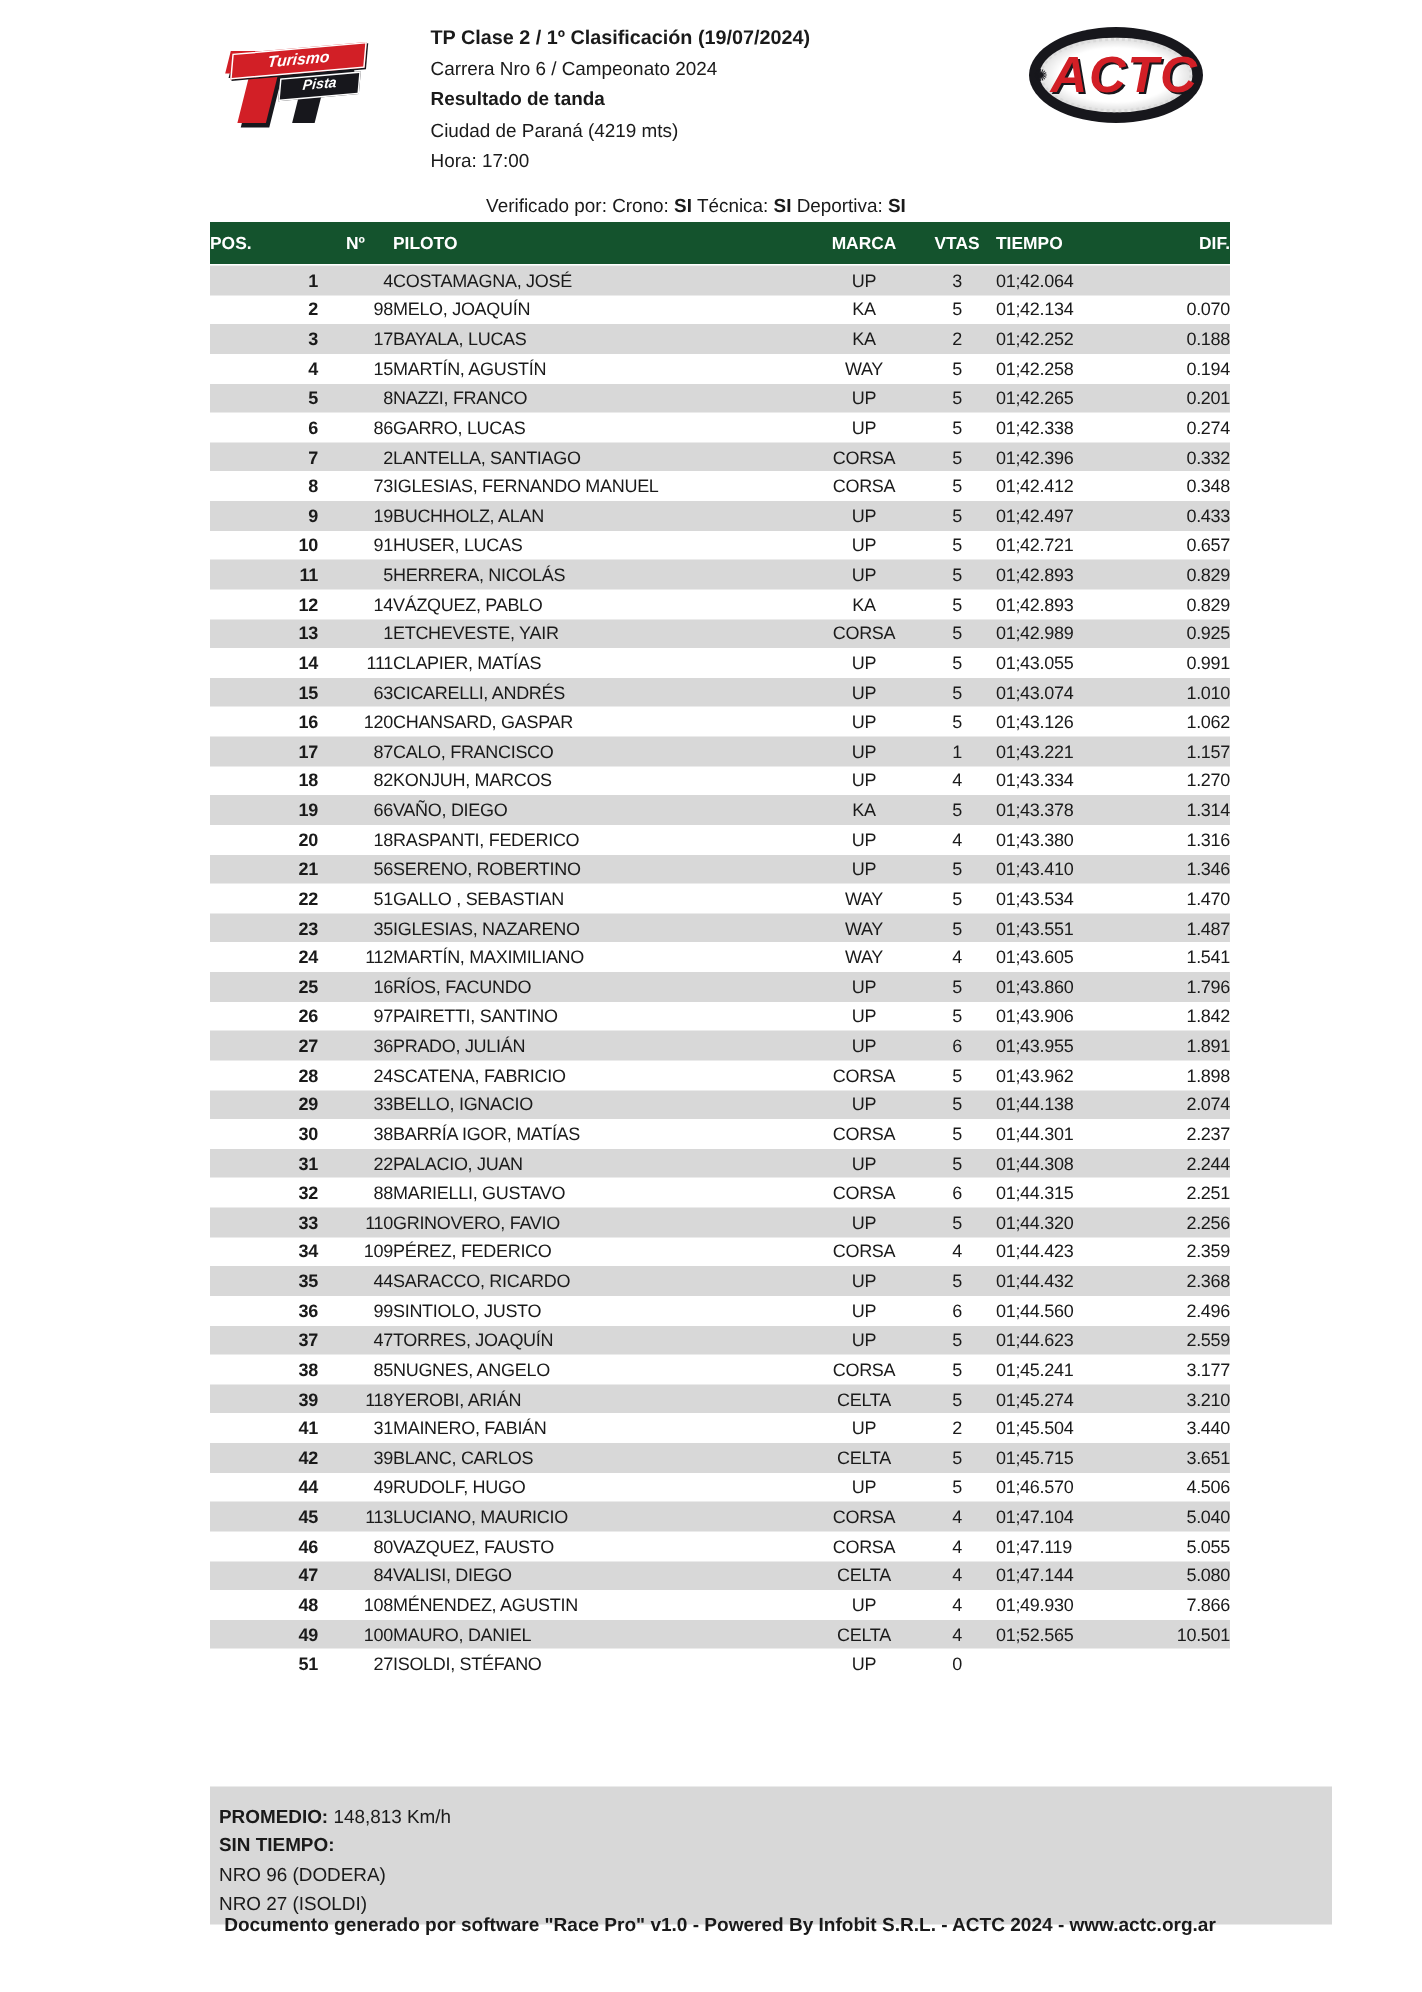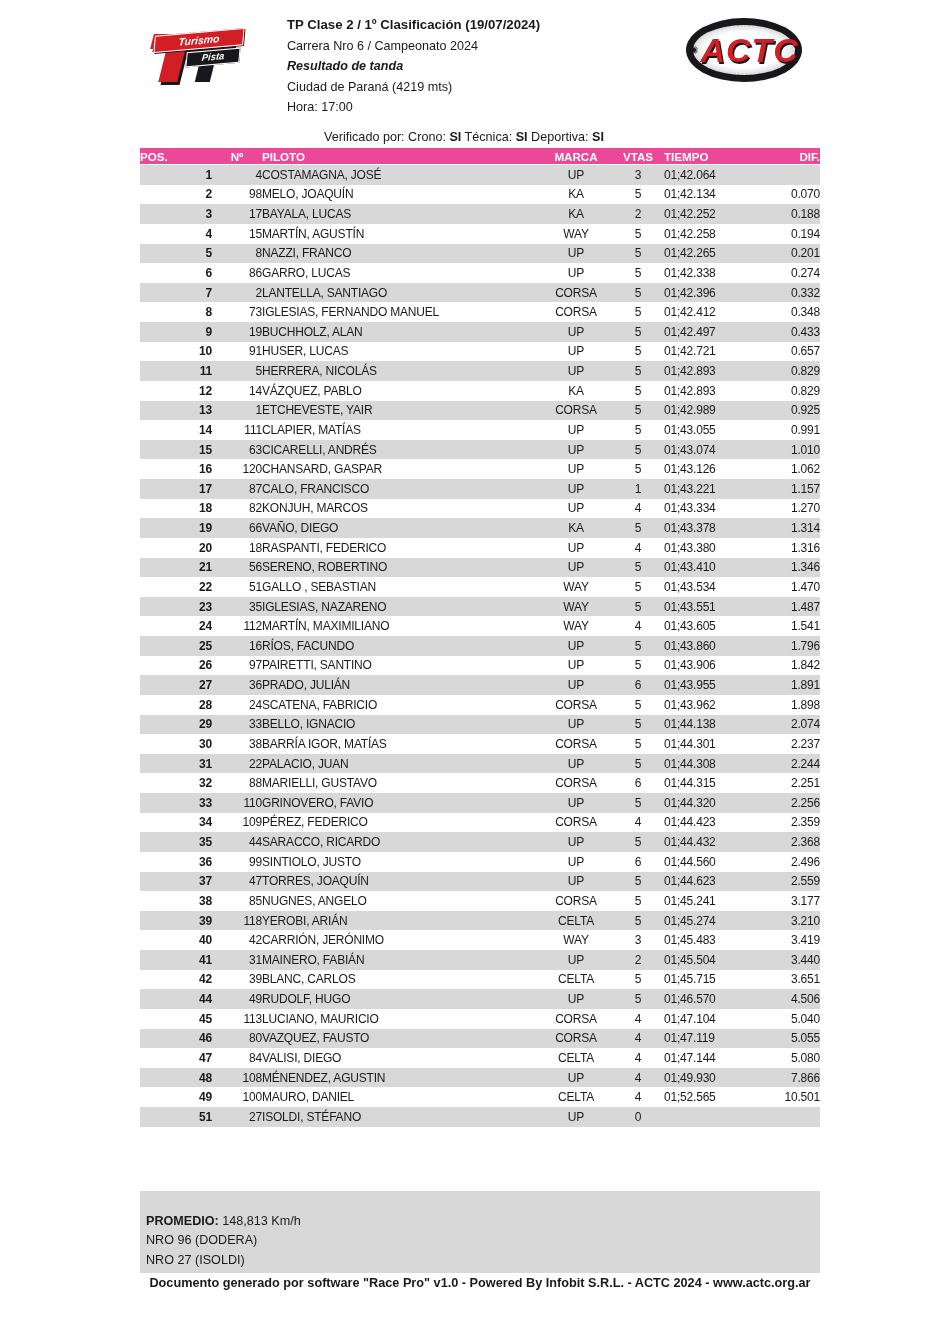--- a/index.html
+++ b/index.html
@@ -3,21 +3,21 @@
 <meta charset="utf-8">
 <style>
   html,body{margin:0;padding:0;background:#ffffff;}
   .page{
     position:relative;width:948px;height:1328px;background:#ffffff;
     font-family:"Liberation Sans",sans-serif;color:#1a1a1a;overflow:hidden;
   }
 
   
   .header-text{position:absolute;left:287px;top:15px;font-size:12.6px;line-height:20.6px;}
-  .header-text .bold{font-weight:bold;font-style:italic;}
+  .header-text .bold{font-weight:bold;}
   .header-text .title{font-weight:bold;font-size:13.2px;}
 
   
   .logo-tp{position:absolute;left:148px;top:20px;width:100px;height:66px;}
   .tp-t-bar{position:absolute;left:4px;top:14px;width:58px;height:15px;background:#d21f26;transform:skew(-14deg);box-shadow:3px 3px 0 #17171c;}
   .tp-t-stem{position:absolute;left:16px;top:16px;width:19px;height:46px;background:#d21f26;transform:skew(-14deg);box-shadow:3px 3px 0 #17171c;}
   .tp-p-stem{position:absolute;left:52px;top:20px;width:15px;height:42px;background:#17171c;transform:skew(-14deg);}
   .tp-p-bowl{position:absolute;left:52px;top:20px;width:36px;height:24px;background:#17171c;border-radius:0 12px 12px 0;transform:skew(-14deg);}
   .tp-ribbon1{position:absolute;left:6px;top:12px;width:88px;height:15px;background:#d21f26;border:1px solid #ffffff;
     transform:rotate(-5deg) skew(-10deg);color:#ffffff;font-style:italic;font-weight:bold;font-size:10.5px;line-height:14px;text-align:center;box-shadow:1px 1px 0 #17171c;}
@@ -32,38 +32,38 @@
   .actc-star{color:#17171c;font-size:11px;margin-right:2px;}
   .actc-text{font-style:italic;font-weight:900;font-size:34px;color:#d21f26;text-shadow:1.5px 1.5px 0 #17171c;letter-spacing:1px;}
 
   
   .verify{position:absolute;left:124px;top:130px;width:680px;text-align:center;font-size:12.6px;}
   .verify b{font-weight:bold;}
 
   
   table.results{position:absolute;left:140px;top:148px;width:680px;border-collapse:collapse;table-layout:fixed;}
   table.results th{
-    background:#ec4899;color:#ffffff;font-weight:bold;font-size:11.6px;height:16px;padding:0;
+    background:#14532d;color:#ffffff;font-weight:bold;font-size:11.6px;height:28px;padding:0;
     border-bottom:1px solid #ffffff;vertical-align:middle;
   }
   table.results td{height:19.63px;padding:0;font-size:12px;vertical-align:middle;letter-spacing:-0.2px;}
   table.results tbody tr:nth-child(odd){background:#d8d8d8;}
   .col-pos-th{text-align:left;padding-left:6px;}
   td.col-pos{text-align:right;padding-right:6px;font-weight:bold;}
   .col-num-th{text-align:center;}
   td.col-num{text-align:right;padding-right:13px;}
   .col-piloto-th,td.col-piloto{text-align:left;padding-left:28px;}
   .col-marca-th,td.col-marca{text-align:center;padding-left:16px;}
   .col-vtas-th,td.col-vtas{text-align:center;}
   .col-tiempo-th,td.col-tiempo{text-align:left;padding-left:4px;}
   .col-dif-th,td.col-dif{text-align:right;padding-right:3px;}
 
   
-  .summary{position:absolute;left:140px;top:1191px;width:680px;background:#d8d8d8;box-sizing:border-box;
-    padding:21px 0 3px 6px;font-size:12.6px;line-height:19.4px;}
+  .summary{position:absolute;left:140px;top:1191px;width:748px;background:#d8d8d8;box-sizing:border-box;
+    padding:11px 0 3px 6px;font-size:12.6px;line-height:19.4px;}
   .summary .lbl{font-weight:bold;}
 
   
   .doc-footer{position:absolute;left:140px;top:1276px;width:680px;text-align:center;font-weight:bold;font-size:12.7px;}
 </style>
 </head>
 <body>
 
 <div class="page">
 
@@ -468,29 +468,20 @@
         <tr>
           <td class="col-pos">39</td>
           <td class="col-num">118</td>
           <td class="col-piloto">YEROBI, ARIÁN</td>
           <td class="col-marca">CELTA</td>
           <td class="col-vtas">5</td>
           <td class="col-tiempo">01;45.274</td>
           <td class="col-dif">3.210</td>
         </tr>
         <tr>
-          <td class="col-pos">40</td>
-          <td class="col-num">42</td>
-          <td class="col-piloto">CARRIÓN, JERÓNIMO</td>
-          <td class="col-marca">WAY</td>
-          <td class="col-vtas">3</td>
-          <td class="col-tiempo">01;45.483</td>
-          <td class="col-dif">3.419</td>
-        </tr>
-        <tr>
           <td class="col-pos">41</td>
           <td class="col-num">31</td>
           <td class="col-piloto">MAINERO, FABIÁN</td>
           <td class="col-marca">UP</td>
           <td class="col-vtas">2</td>
           <td class="col-tiempo">01;45.504</td>
           <td class="col-dif">3.440</td>
         </tr>
         <tr>
           <td class="col-pos">42</td>
@@ -565,19 +556,20 @@
           <td class="col-dif"></td>
         </tr>
       </tbody>
   </table>
 
   <div class="summary">
     <div>
       <span class="lbl">PROMEDIO:</span>
       <span>148,813 Km/h</span>
     </div>
+    <div class="lbl">SIN TIEMPO:</div>
     <div>NRO 96 (DODERA)</div>
     <div>NRO 27 (ISOLDI)</div>
   </div>
 
   <div class="doc-footer">Documento generado por software "Race Pro" v1.0 - Powered By Infobit S.R.L. - ACTC 2024 - www.actc.org.ar</div>
 
 </div>
 
 </body></html>

